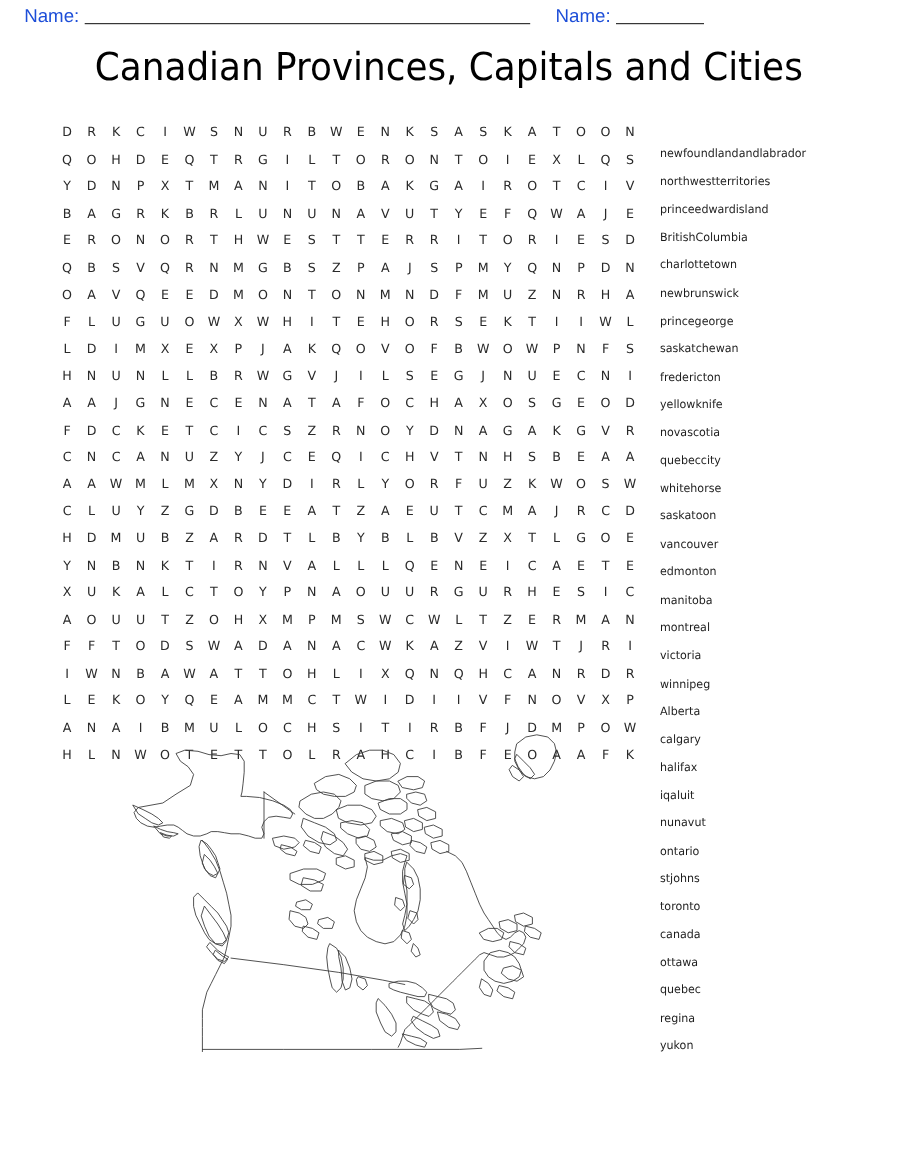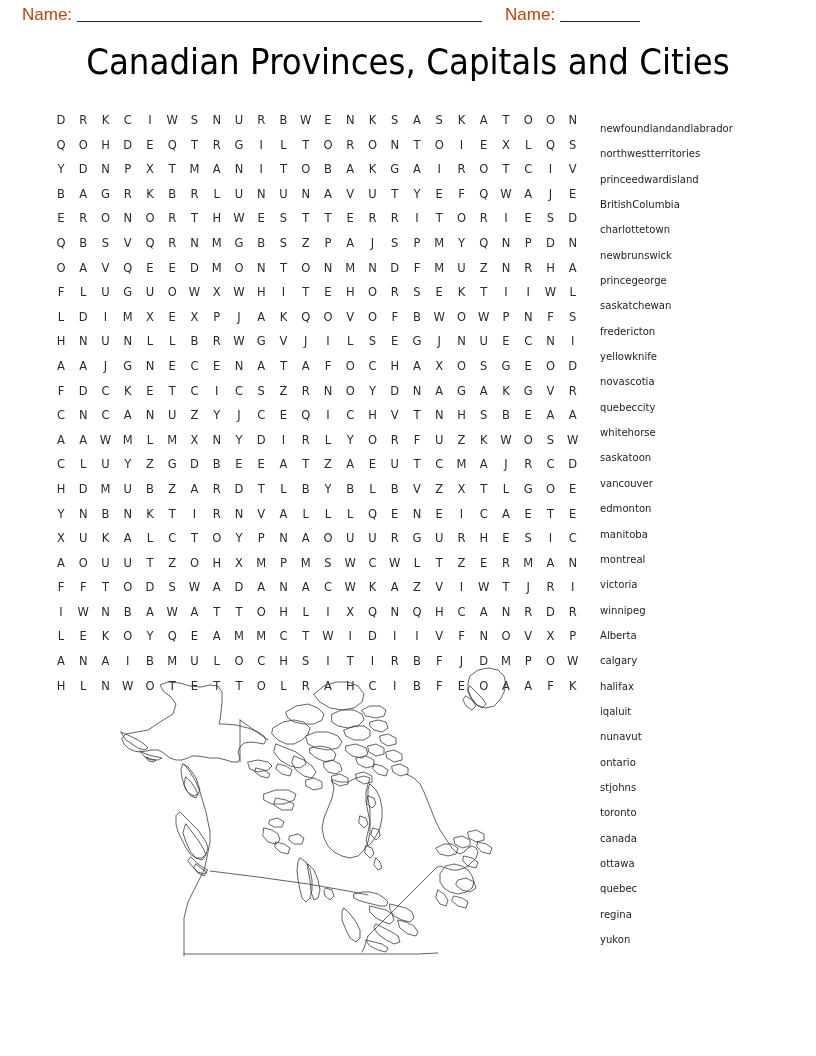--- a/index.html
+++ b/index.html
@@ -24,21 +24,21 @@
     width: 816px;
     height: 30px;
     display: flex;
     align-items: center;
     padding: 0 22px;
     box-sizing: border-box;
   }
   .hdr-label {
     font-size: 17px;
     font-family: "Liberation Sans", sans-serif;
-    color: #c2410c;
+    color: #1d4ed8;
     white-space: nowrap;
   }
   .hdr-rule {
     border-bottom: 1px solid #222;
     height: 13px;
     margin-left: 5px;
   }
   .rule-name { width: 405px; }
   .rule-date { width: 80px; }
   .hdr-spacer { width: 23px; }
@@ -83,21 +83,21 @@
     text-align: center;
     font-family: "DejaVu Sans", sans-serif;
     font-size: 11.5px;
     color: #2a2a2a;
     letter-spacing: 0;
   }
 
   
   .wordlist {
     position: absolute;
-    top: 8px;
+    top: 20px;
     left: 600px;
     width: 212px;
   }
   .word-item {
     font-family: "DejaVu Sans", sans-serif;
     font-size: 10.4px;
     color: #1c1c1c;
     height: 25.35px;
     line-height: 25.35px;
     white-space: nowrap;

